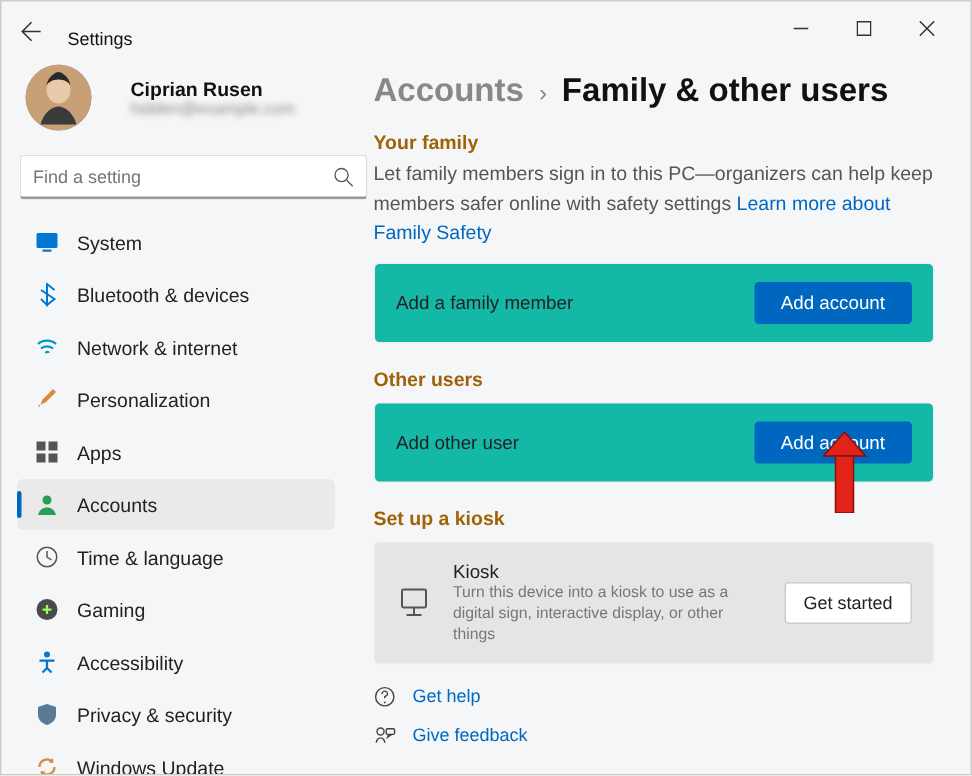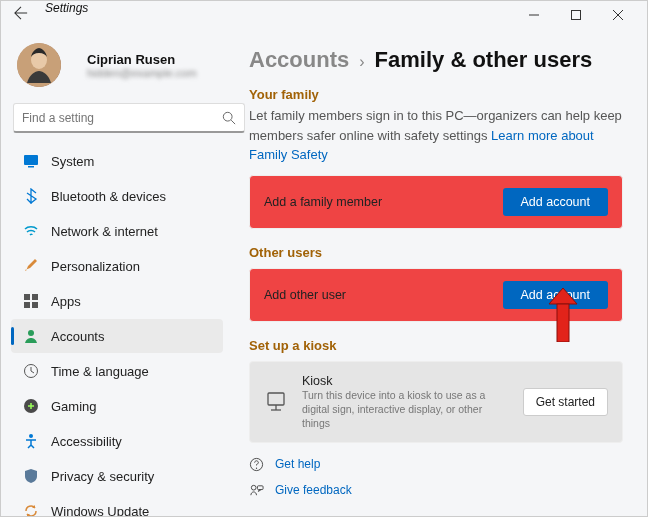--- a/index.html
+++ b/index.html
@@ -1,18 +1,18 @@
 <!DOCTYPE html>
 <html><head>
 <meta charset="utf-8">
 <style>
   * { box-sizing: border-box; margin: 0; padding: 0; font-family: "Segoe UI", Arial, sans-serif; }
   body { background: #f0f0f0; width: 648px; height: 517px; overflow: hidden; }
   .window { width: 648px; height: 517px; background: #f5f6f8; display: flex; flex-direction: column; border: 1px solid #ccc; }
-  .titlebar { height: 32px; display: flex; align-items: flex-start; padding: 0 8px; font-style: italic; }
+  .titlebar { height: 32px; display: flex; align-items: flex-end; padding: 0 8px; }
   .back-btn { width: 24px; height: 24px; display:flex; align-items:center; justify-content:center; color:#333; font-size:14px; }
   .titlebar-title { font-size: 12px; margin-left: 12px; color:#111; }
   .win-controls { margin-left:auto; display:flex; gap:0; }
   .win-btn { width:42px; height:28px; display:flex; align-items:center; justify-content:center; color:#333; font-size:11px; }
   .body { flex:1; display:flex; overflow:hidden; }
   .sidebar { width: 232px; padding: 6px 0 0 6px; display:flex; flex-direction:column; }
   .profile { display:flex; align-items:center; padding: 4px 10px 10px 10px; gap:26px; }
   .avatar { width:44px; height:44px; border-radius:50%; background: radial-gradient(circle at 30% 30%, #d9b89a, #8b5a3c); display:flex; align-items:center; justify-content:center; overflow:hidden; }
   .avatar svg { width:44px; height:44px; }
   .profile-name { font-size:13px; color:#111; font-weight:600; }
@@ -26,21 +26,21 @@
   .nav-item.active::before { content:""; position:absolute; left:0; top:8px; bottom:8px; width:3px; background:#0067c0; border-radius:2px; }
   .nav-icon { width:16px; height:16px; display:flex; align-items:center; justify-content:center; font-size:14px; }
   .content { flex:1; padding: 10px 24px 10px 16px; overflow:auto; }
   .breadcrumb { display:flex; align-items:baseline; gap:10px; margin: 4px 0 14px 0; }
   .bc-parent { font-size:22px; font-weight:600; color:#888; }
   .bc-sep { font-size:16px; color:#888; }
   .bc-current { font-size:22px; font-weight:600; color:#111; }
   .sect-header { font-size:13px; font-weight:600; color:#a16207; margin: 6px 0 4px 0; }
   .sect-desc { font-size:13px; color:#555; line-height:1.5; margin-bottom:10px; }
   .link { color:#0067c0; }
-  .card { background:#ef4444; border:1px solid #eee; border-radius:4px; padding:12px 14px; display:flex; align-items:center; margin-bottom:16px; }
+  .card { background:#14b8a6; border:1px solid #eee; border-radius:4px; padding:12px 14px; display:flex; align-items:center; margin-bottom:16px; }
   .card-label { font-size:12.5px; color:#222; }
   .card-desc { font-size:10.5px; color:#777; line-height:1.35; }
   .card-btn { margin-left:auto; }
   .btn-primary { background:#0067c0; color:#fff; border:none; border-radius:3px; padding:7px 18px; font-size:12.5px; cursor:pointer; }
   .btn-secondary { background:#fff; color:#222; border:1px solid #ccc; border-radius:3px; padding:6px 12px; font-size:12px; cursor:pointer; }
   .kiosk-card { background:#e5e5e5; border:1px solid #eee; border-radius:4px; padding:12px 14px; display:flex; align-items:center; gap:14px; margin-bottom:14px; }
   .kiosk-icon { width:24px; height:24px; color:#555; }
   .help-links { display:flex; flex-direction:column; gap:8px; margin-top:4px; }
   .help-link { display:flex; gap:10px; font-size:12px; color:#0067c0; }
   .help-link .hi { width:16px; color:#444; font-size:13px; }

